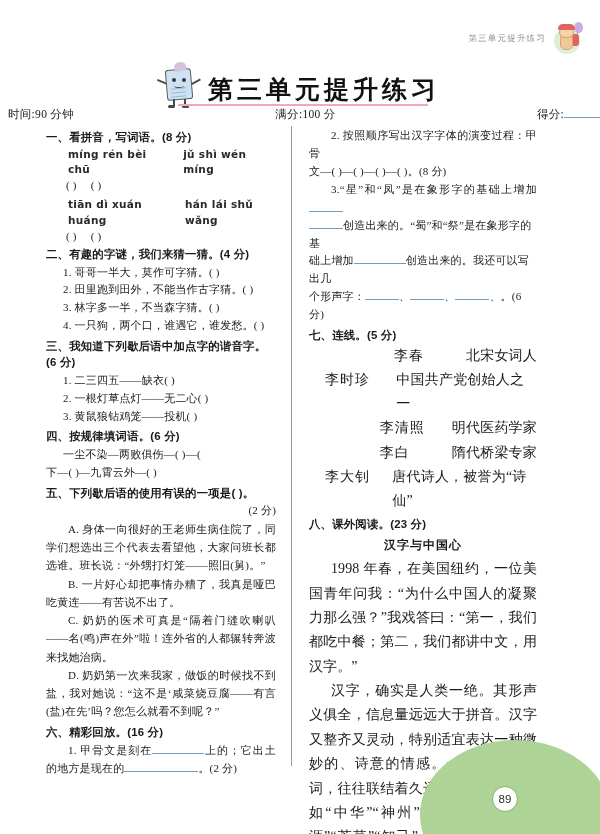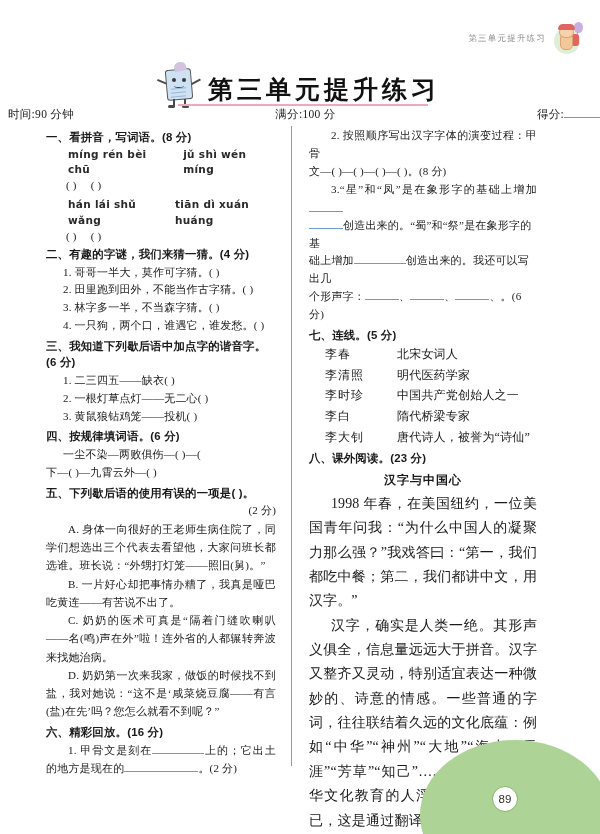--- a/index.html
+++ b/index.html
@@ -145,21 +145,21 @@
   .paren-row {
     display:flex; gap:14px; font-size:11px; margin-left:20px; line-height:1.3;
   }
   .paren { letter-spacing:.2px; }
   .blank-u {
     display:inline-block; border-bottom:1px solid #6d9ec9; height:11px;
   }
   .b-sm { width:34px; } .b-md { width:52px; } .b-lg { width:74px; }
   
   .match-row {
-    display:flex; font-size:12px; line-height:1.72; margin-left:16px;
+    display:flex; font-size:14px; line-height:1.72; margin-left:16px;justify-content:flex-end;
   }
   .match-left { width:72px; letter-spacing:1px; }
   .match-right { letter-spacing:.2px; }
   
   .read-title {
     text-align:center; font-size:12px; font-weight:bold; letter-spacing:1px;
     margin:5px 0 3px 0;
     font-family:"Liberation Sans","DejaVu Sans",sans-serif;
   }
   .read-p {
@@ -233,22 +233,22 @@
     <div class="sec-head">一、看拼音，写词语。(8 分)</div>
     <div class="pinyin-row">
       <span>míng rén bèi chū</span>
       <span>jǔ shì wén míng</span>
     </div>
     <div class="paren-row">
       <span class="paren">(                    )</span>
       <span class="paren">(                    )</span>
     </div>
     <div class="pinyin-row" style="margin-top:5px">
+      <span>tiān dì xuán huáng</span>
       <span>hán lái shǔ wǎng</span>
-      <span>tiān dì xuán huáng</span>
     </div>
     <div class="paren-row">
       <span class="paren">(                    )</span>
       <span class="paren">(                    )</span>
     </div>
 
     <div class="sec-head">二、有趣的字谜，我们来猜一猜。(4 分)</div>
     <div class="item">1. 哥哥一半大，莫作可字猜。(        )</div>
     <div class="item">2. 田里跑到田外，不能当作古字猜。(        )</div>
     <div class="item">3. 林字多一半，不当森字猜。(        )</div>
@@ -285,26 +285,26 @@
     <div class="item noind"><span class="blank-u b-sm"></span><span>创造出来的。“蜀”和“祭”是在象形字的基</span></div>
     <div class="item noind"><span>础上增加</span><span class="blank-u b-md"></span><span>创造出来的。我还可以写出几</span></div>
     <div class="item noind"><span>个形声字：</span><span class="blank-u b-sm"></span><span>、</span><span class="blank-u b-sm"></span><span>、</span><span class="blank-u b-sm"></span><span>、</span><span>。(6 分)</span></div>
 
     <div class="sec-head">七、连线。(5 分)</div>
     <div class="match-row">
         <span class="match-left">李春</span>
         <span class="match-right">北宋女词人</span>
       </div>
     <div class="match-row">
+        <span class="match-left">李时珍</span>
+        <span class="match-right">中国共产党创始人之一</span>
+      </div>
+    <div class="match-row">
         <span class="match-left">李清照</span>
         <span class="match-right">明代医药学家</span>
-      </div>
-    <div class="match-row">
-        <span class="match-left">李时珍</span>
-        <span class="match-right">中国共产党创始人之一</span>
       </div>
     <div class="match-row">
         <span class="match-left">李白</span>
         <span class="match-right">隋代桥梁专家</span>
       </div>
     <div class="match-row">
         <span class="match-left">李大钊</span>
         <span class="match-right">唐代诗人，被誉为“诗仙”</span>
       </div>
 

